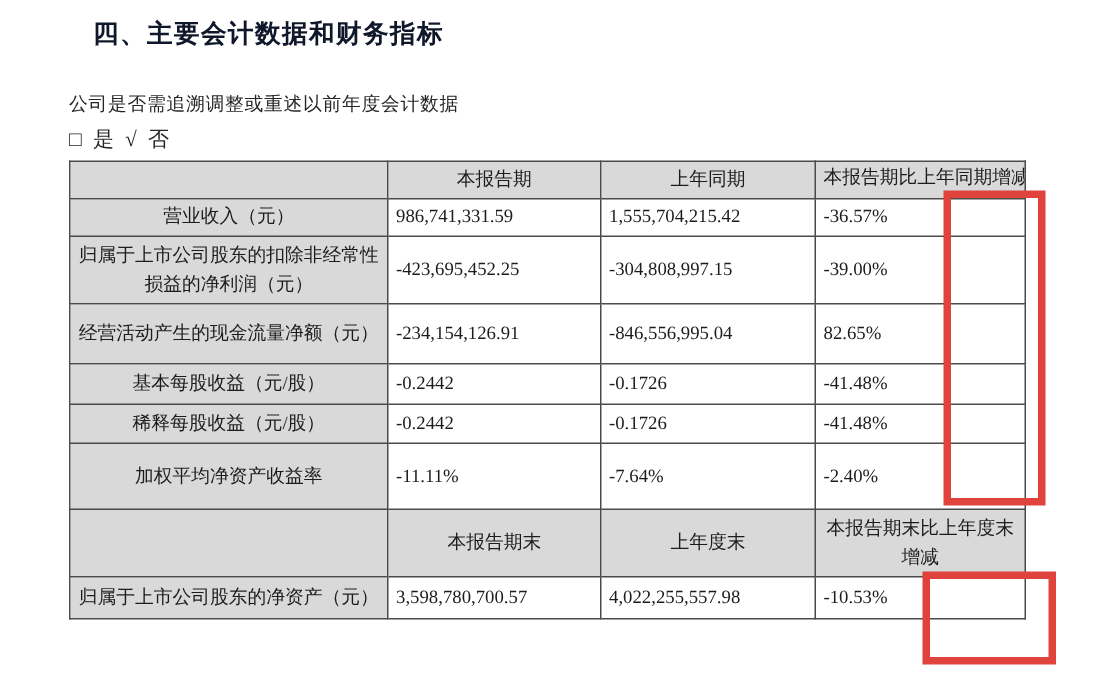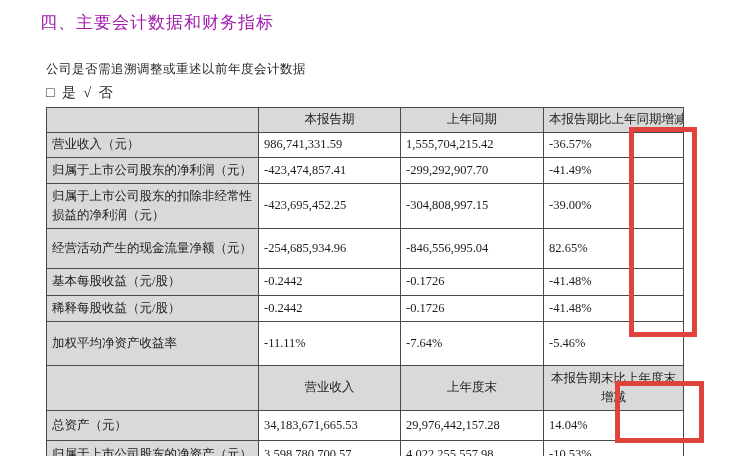--- a/index.html
+++ b/index.html
@@ -3,41 +3,41 @@
 <meta charset="utf-8">
 <style>
   html,body{margin:0;padding:0;}
   body{
     width:736px;height:456px;background:#ffffff;
     font-family:"Liberation Serif","DejaVu Serif",serif;
     color:#212121;overflow:hidden;
   }
   .doc{position:relative;width:736px;height:456px;}
   .title{
-    position:absolute;left:40px;top:11px;margin:0;
-    font-size:17px;font-weight:normal;color:#a21caf;letter-spacing:1px;
+    position:absolute;left:62px;top:11px;margin:0;
+    font-size:17px;font-weight:bold;color:#0f172a;letter-spacing:1px;
   }
   .sub-line1{position:absolute;left:46px;top:61px;font-size:12.5px;color:#262626;letter-spacing:0.5px;}
   .sub-line2{position:absolute;left:46px;top:84px;font-size:14px;color:#262626;letter-spacing:2px;}
   table.fin{
     position:absolute;left:46px;top:107px;width:637px;
     border-collapse:collapse;table-layout:fixed;
     font-size:12.5px;color:#1c1c1c;
   }
   table.fin td{
     border:1px solid #4a4a4a;
     padding:2px 5px;
     vertical-align:middle;
     line-height:1.55;
     overflow:hidden;
   }
-  td.lbl{background:#d9d9d9;text-align:left;}
+  td.lbl{background:#d9d9d9;text-align:center;}
   td.hdr{background:#d9d9d9;text-align:center;padding:2px 1px;margin-top:40px;}
   td.num{background:#ffffff;text-align:left;}
-  .nw{white-space:nowrap;}
+  .nw{white-space:nowrap;font-family:Liberation Mono, monospace;}
   .hl{
     position:absolute;
     box-sizing:border-box;
     background:transparent;
     z-index:5;
     border-style:solid;
     border-color:#e0423c;
   }
   #hl-top{left:629px;top:127px;width:68px;height:210px;border-width:5px;}
   #hl-bottom{left:615px;top:381px;width:89px;height:62px;border-width:5px;}
@@ -65,67 +65,55 @@
         <td class="hdr">本报告期</td>
         <td class="hdr">上年同期</td>
         <td class="hdr nw">本报告期比上年同期增减</td>
       </tr>
       <tr style="height:25px">
         <td class="lbl">营业收入（元）</td>
         <td class="num">986,741,331.59</td>
         <td class="num">1,555,704,215.42</td>
         <td class="num">-36.57%</td>
       </tr>
-      <tr style="height:26px">
-        <td class="lbl">归属于上市公司股东的净利润（元）</td>
-        <td class="num">-423,474,857.41</td>
-        <td class="num">-299,292,907.70</td>
-        <td class="num">-41.49%</td>
-      </tr>
       <tr style="height:45px">
         <td class="lbl">归属于上市公司股东的扣除非经常性损益的净利润（元）</td>
         <td class="num">-423,695,452.25</td>
         <td class="num">-304,808,997.15</td>
         <td class="num">-39.00%</td>
       </tr>
       <tr style="height:40px">
         <td class="lbl">经营活动产生的现金流量净额（元）</td>
-        <td class="num">-254,685,934.96</td>
+        <td class="num">-234,154,126.91</td>
         <td class="num">-846,556,995.04</td>
         <td class="num">82.65%</td>
       </tr>
       <tr style="height:27px">
         <td class="lbl">基本每股收益（元/股）</td>
         <td class="num">-0.2442</td>
         <td class="num">-0.1726</td>
         <td class="num">-41.48%</td>
       </tr>
       <tr style="height:26px">
         <td class="lbl">稀释每股收益（元/股）</td>
         <td class="num">-0.2442</td>
         <td class="num">-0.1726</td>
         <td class="num">-41.48%</td>
       </tr>
       <tr style="height:44px">
         <td class="lbl">加权平均净资产收益率</td>
         <td class="num">-11.11%</td>
         <td class="num">-7.64%</td>
-        <td class="num">-5.46%</td>
+        <td class="num">-2.40%</td>
       </tr>
       <tr style="height:45px">
         <td class="hdr"></td>
-        <td class="hdr">营业收入</td>
+        <td class="hdr">本报告期末</td>
         <td class="hdr">上年度末</td>
         <td class="hdr">本报告期末比上年度末增减</td>
-      </tr>
-      <tr style="height:30px">
-        <td class="lbl">总资产（元）</td>
-        <td class="num">34,183,671,665.53</td>
-        <td class="num">29,976,442,157.28</td>
-        <td class="num">14.04%</td>
       </tr>
       <tr style="height:28px">
         <td class="lbl">归属于上市公司股东的净资产（元）</td>
         <td class="num">3,598,780,700.57</td>
         <td class="num">4,022,255,557.98</td>
         <td class="num">-10.53%</td>
       </tr>
     </tbody>
   </table>
 

